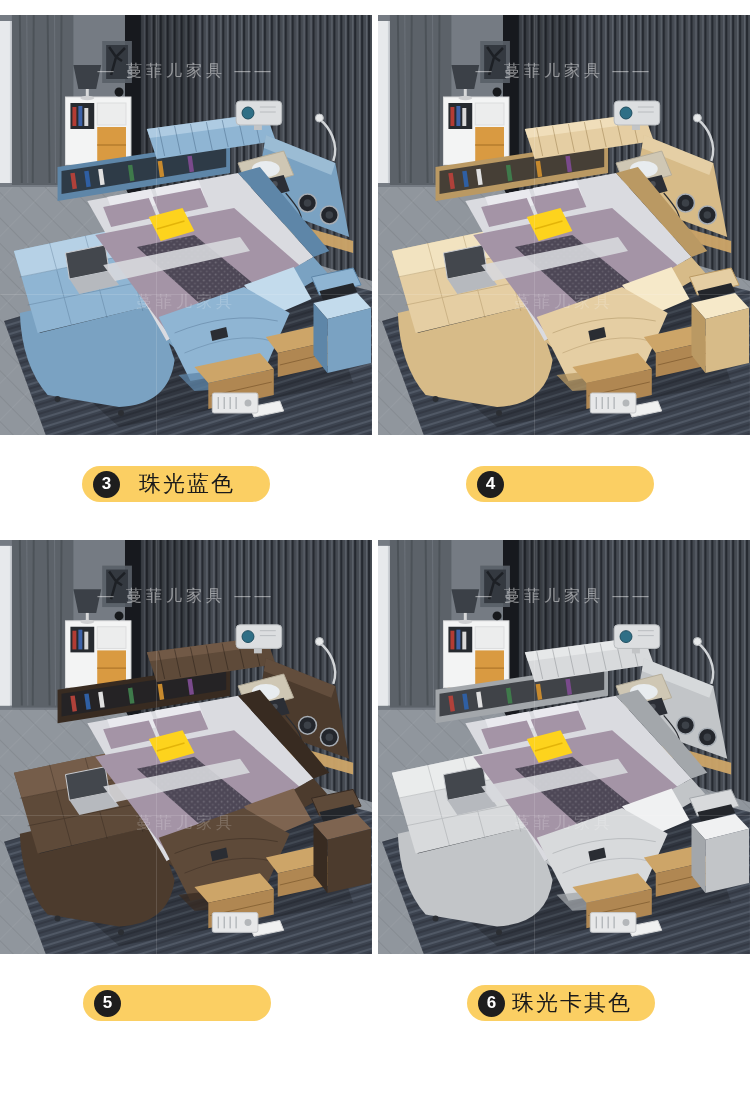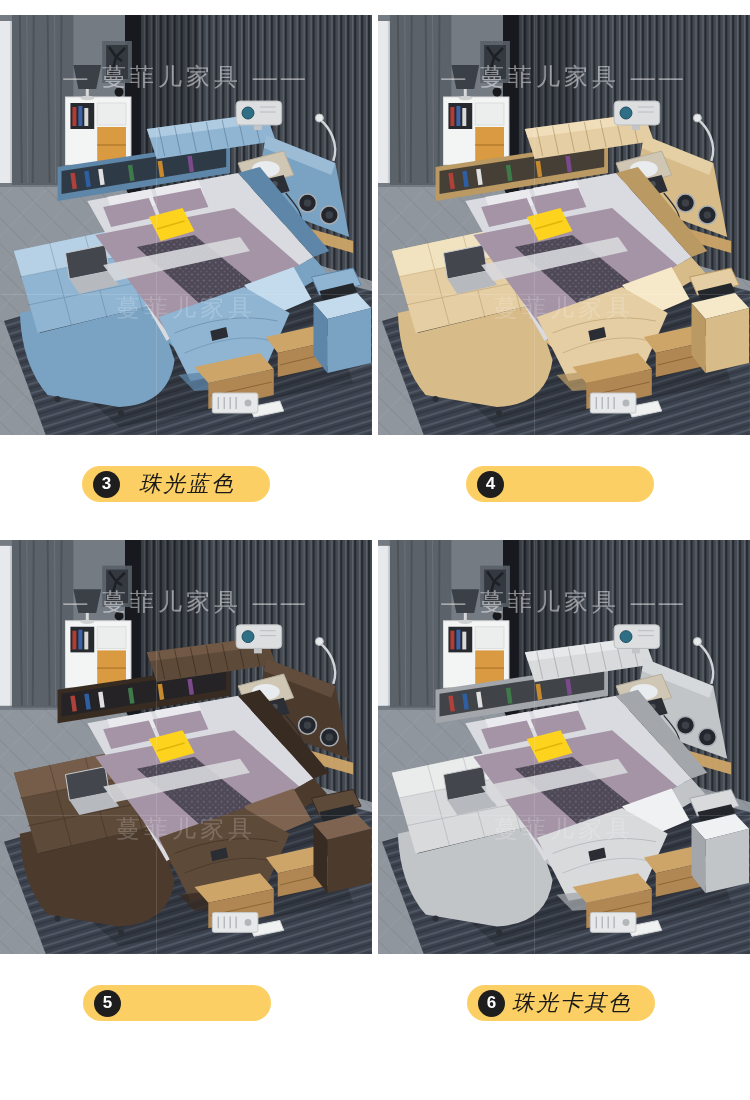--- a/index.html
+++ b/index.html
@@ -3,36 +3,36 @@
 <meta charset="utf-8">
 <style>
   html,body{margin:0;padding:0;background:#fff;}
   body{width:750px;height:1100px;overflow:hidden;font-family:"Liberation Sans",sans-serif;}
   .sheet{position:relative;width:750px;height:1100px;background:#fff;}
   .row{display:flex;gap:6px;}
   .row1{margin-top:15px;height:420px;}
   .row2{height:414px;}
   figure.photo{position:relative;flex:1;margin:0;overflow:hidden;background:#4a4f57;}
   figure.photo svg{position:absolute;inset:0;width:100%;height:100%;display:block;}
-  .wm{position:absolute;white-space:nowrap;letter-spacing:4px;font-size:24px;pointer-events:none;}
+  .wm{position:absolute;white-space:nowrap;letter-spacing:4px;font-size:16px;pointer-events:none;}
   .wm-top{top:46px;left:50%;transform:translateX(-50%);color:rgba(255,255,255,0.48);}
   .wm-mid{top:66%;left:50%;transform:translateX(-50%);color:rgba(255,255,255,0.20);}
   .gl-v{position:absolute;left:42%;top:0;bottom:0;width:1px;background:rgba(255,255,255,0.13);}
   .gl-h{position:absolute;top:66.5%;left:0;right:0;height:1px;background:rgba(255,255,255,0.13);}
   .labels{position:relative;}
   .labels1{height:105px;}
   .labels2{height:146px;}
   .pill{position:absolute;top:31px;width:188px;height:36px;border-radius:18px;
         background:var(--pill-bg,#FBCF63);display:flex;align-items:center;
         padding:0 6px;box-sizing:border-box;}
   .pill .badge{width:27px;height:27px;border-radius:50%;background:var(--badge-bg,#1E1E1E);
         color:var(--badge-fg,#fff);display:flex;align-items:center;justify-content:center;
         font-weight:bold;font-size:17px;margin-left:5px;flex:0 0 auto;}
   .pill .txt{flex:1;text-align:center;font-size:22px;letter-spacing:2px;
-        color:var(--pill-txt,#1A1A1A);padding-right:10px;font-style:italic;}
+        color:var(--pill-txt,#1A1A1A);padding-right:10px;}
   #p3{left:82px;} #p4{left:466px;} #p5{left:83px;} #p6{left:467px;}
 </style>
 </head>
 <body>
 
 <div class="sheet">
 
   <div class="row row1">
     <figure class="photo" style="--b-base: #8FB5D3; --b-light: #C3DBEC; --b-mid: #7AA2C2; --b-shadow: #5E86A8; --b-dark: #42617F; --wall: #464B53; --ribd: #262A31; --ribl: #5D636C; --lwall: #757B83; --curt: #5C6269; --sheer: #CCD0D5; --floor: #90969D; --rug: #3C434F; --rugs: #59616E; --wood: #CDA568; --woodf: #B08752; --mauve: #A494A6; --runner: #4D4756; --sheet: #DADBE0; --yellow: #FDD31D; --cabyellow: #D99A41;">
 <svg viewBox="0 0 375 420" preserveAspectRatio="none">

